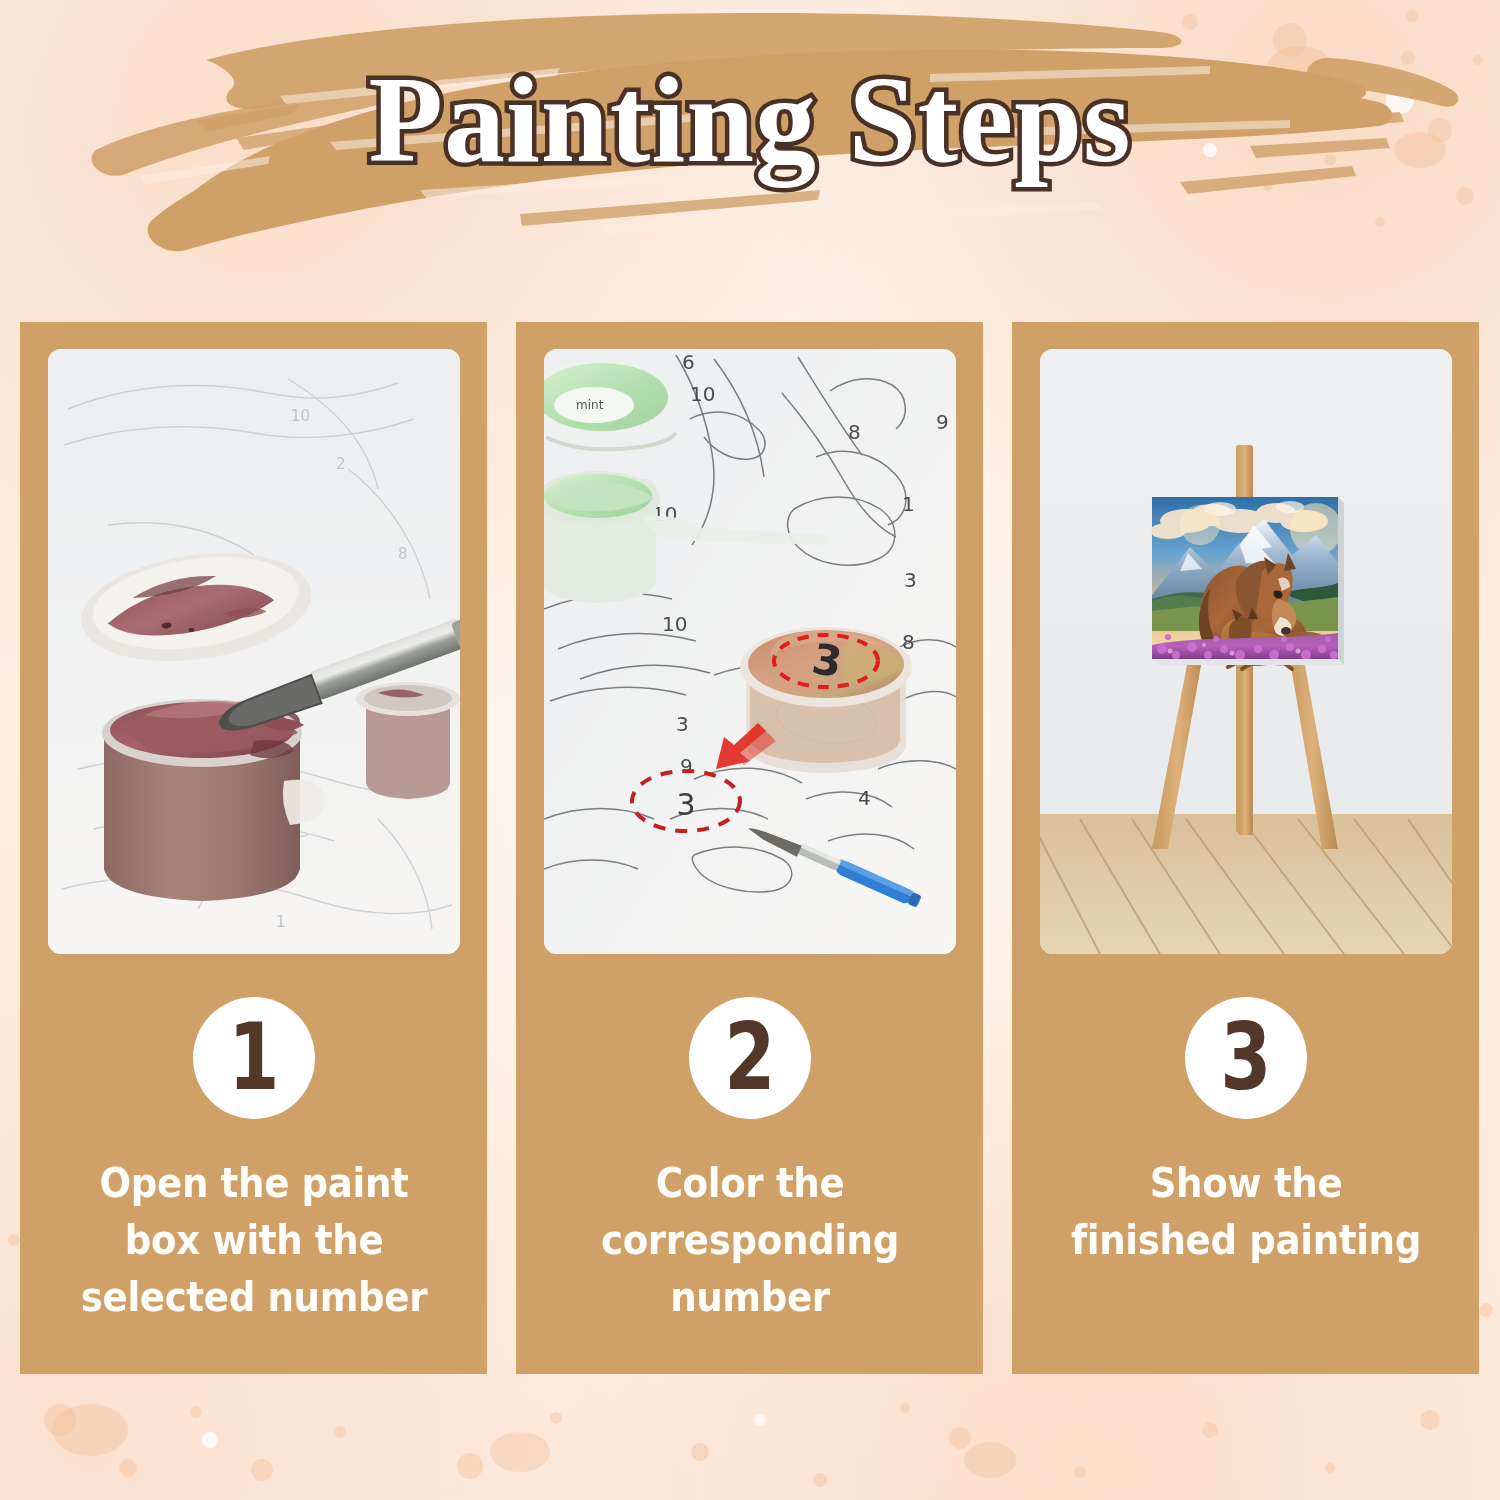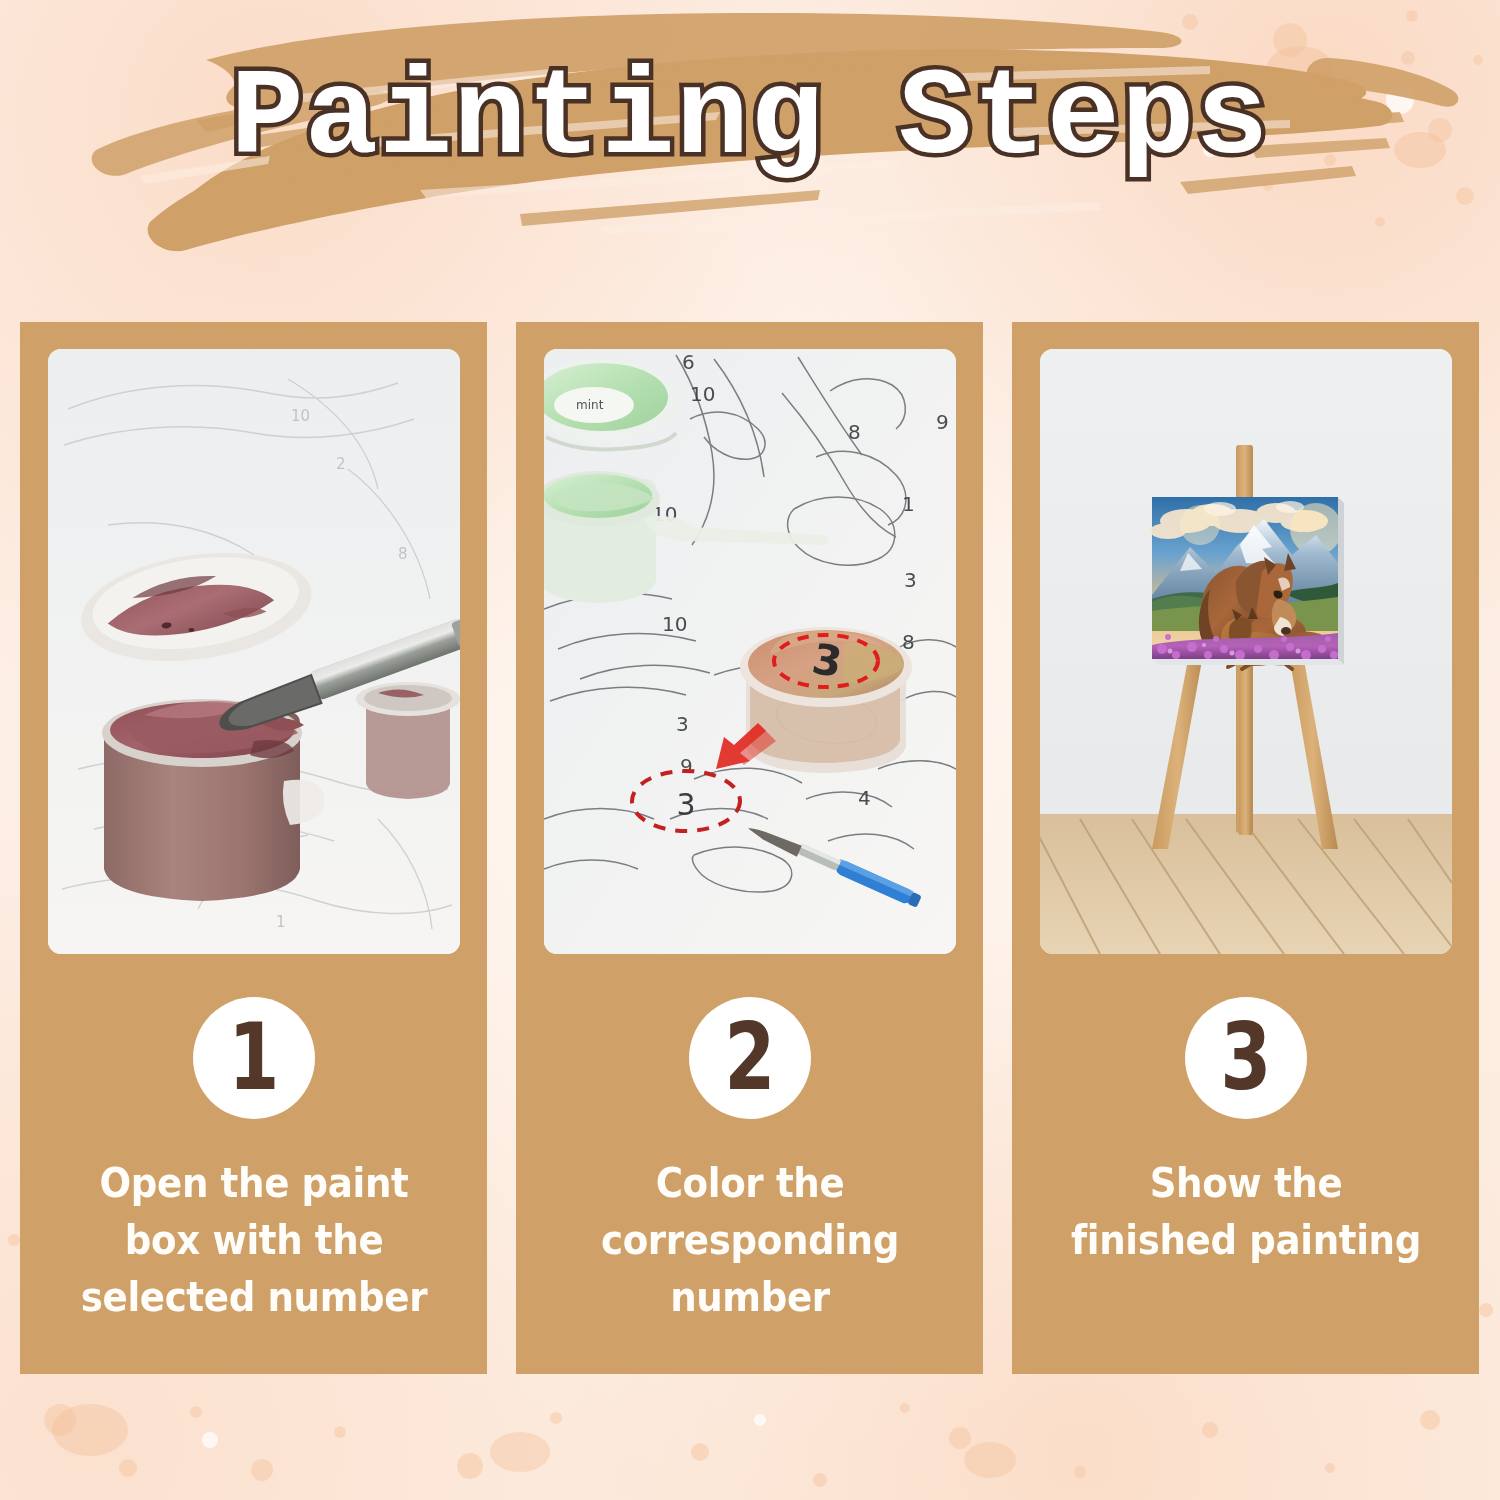--- a/index.html
+++ b/index.html
@@ -27,21 +27,21 @@
   #banner{ position:absolute; left:0; top:0; width:1500px; height:262px; }
   #banner-stroke{ position:absolute; left:0; top:0; width:1500px; height:262px; }
   #page-title{
     position:absolute; left:0; top:52px; width:1500px;
     text-align:center;
     font-size:122px; font-weight:bold;
     letter-spacing:1px;
     color:#ffffff;
     -webkit-text-stroke:9px #4a3125;
     paint-order:stroke fill;
-    font-family:Liberation Mono, monospace;
+    font-family:Liberation Serif, serif;
     line-height:1.12;
   }
 
   
   #cards{ position:absolute; left:20px; top:322px; width:1460px; height:1052px;
           display:flex; gap:29px; }
   .card{
     width:467px; height:1052px;
     background:#cfa068;
     display:flex; flex-direction:column; align-items:center;

